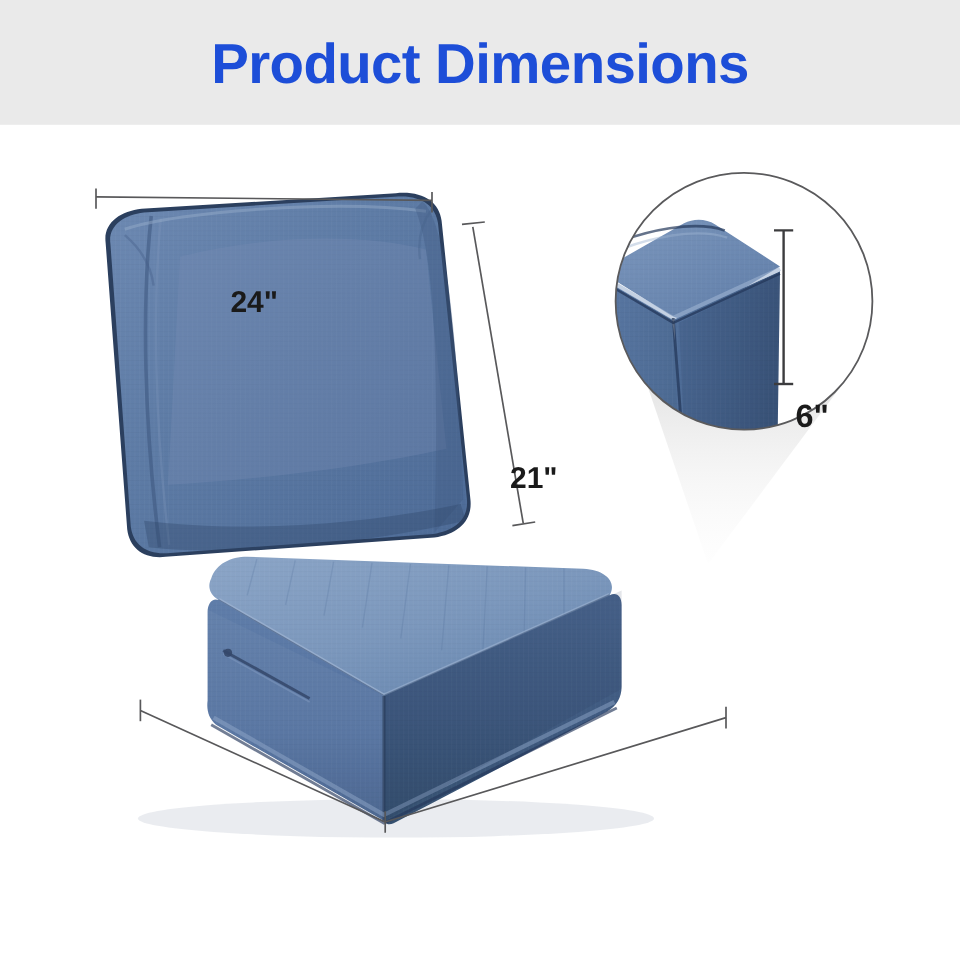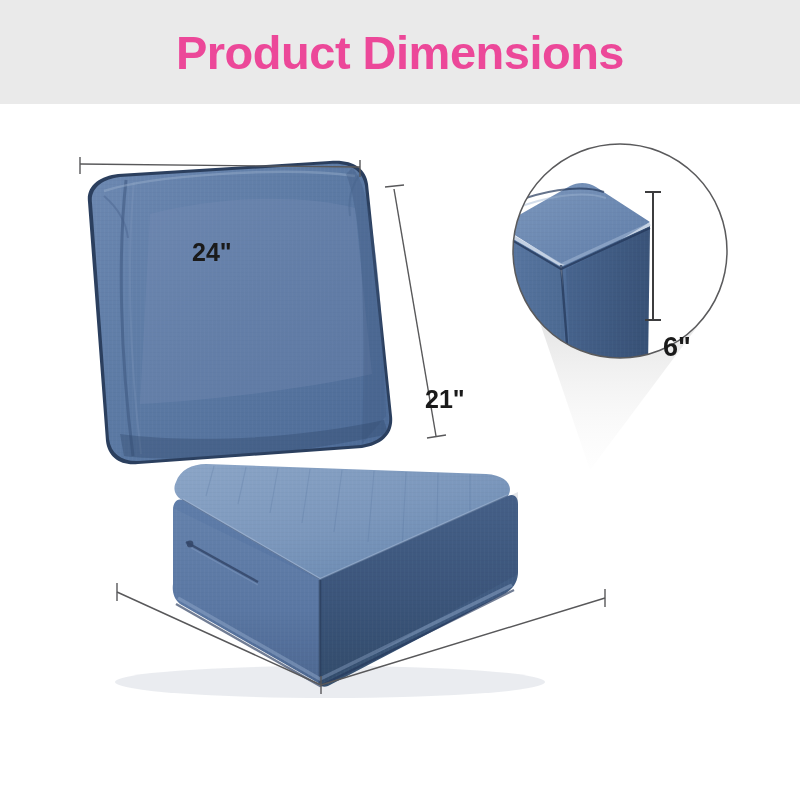--- a/index.html
+++ b/index.html
@@ -34,21 +34,21 @@
     top: 0;
     width: 800px;
     height: 104px;
     display: flex;
     align-items: center;
     justify-content: center;
     font-family: "Liberation Sans", sans-serif;
     font-size: 47px;
     font-weight: bold;
     letter-spacing: -0.5px;
-    color: #ec4899;
+    color: #1d4ed8;
     text-align: center;
   }
 
   
   #illustration {
     position: absolute;
     left: 0;
     top: 104px;
     width: 800px;
     height: 600px;

